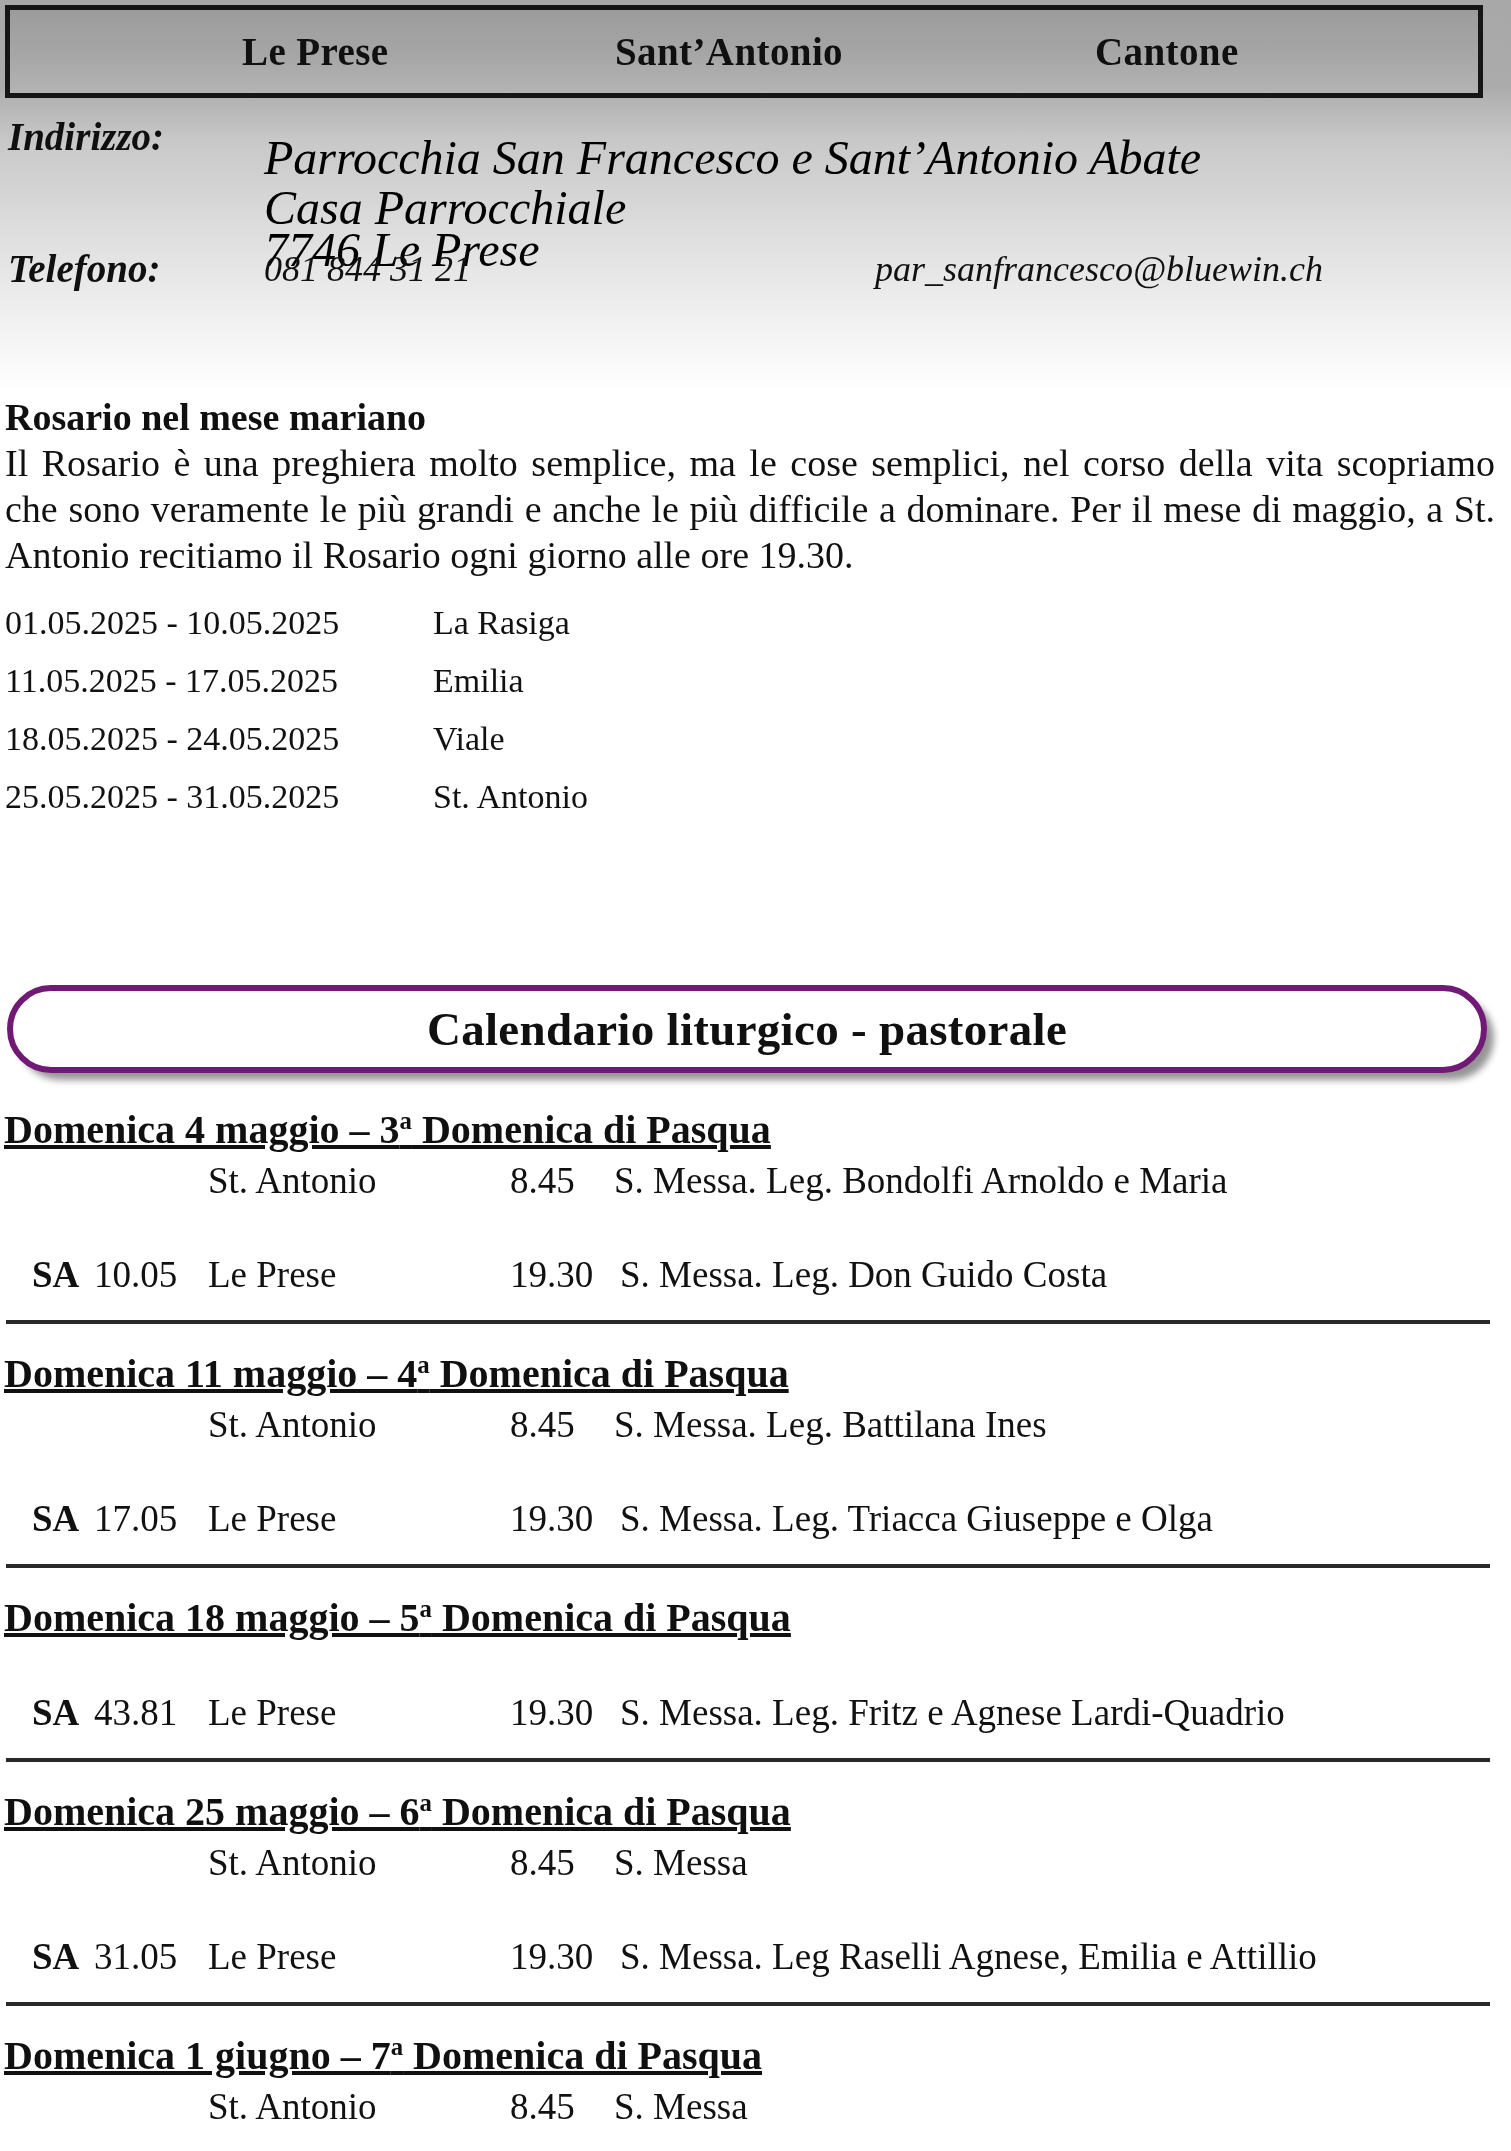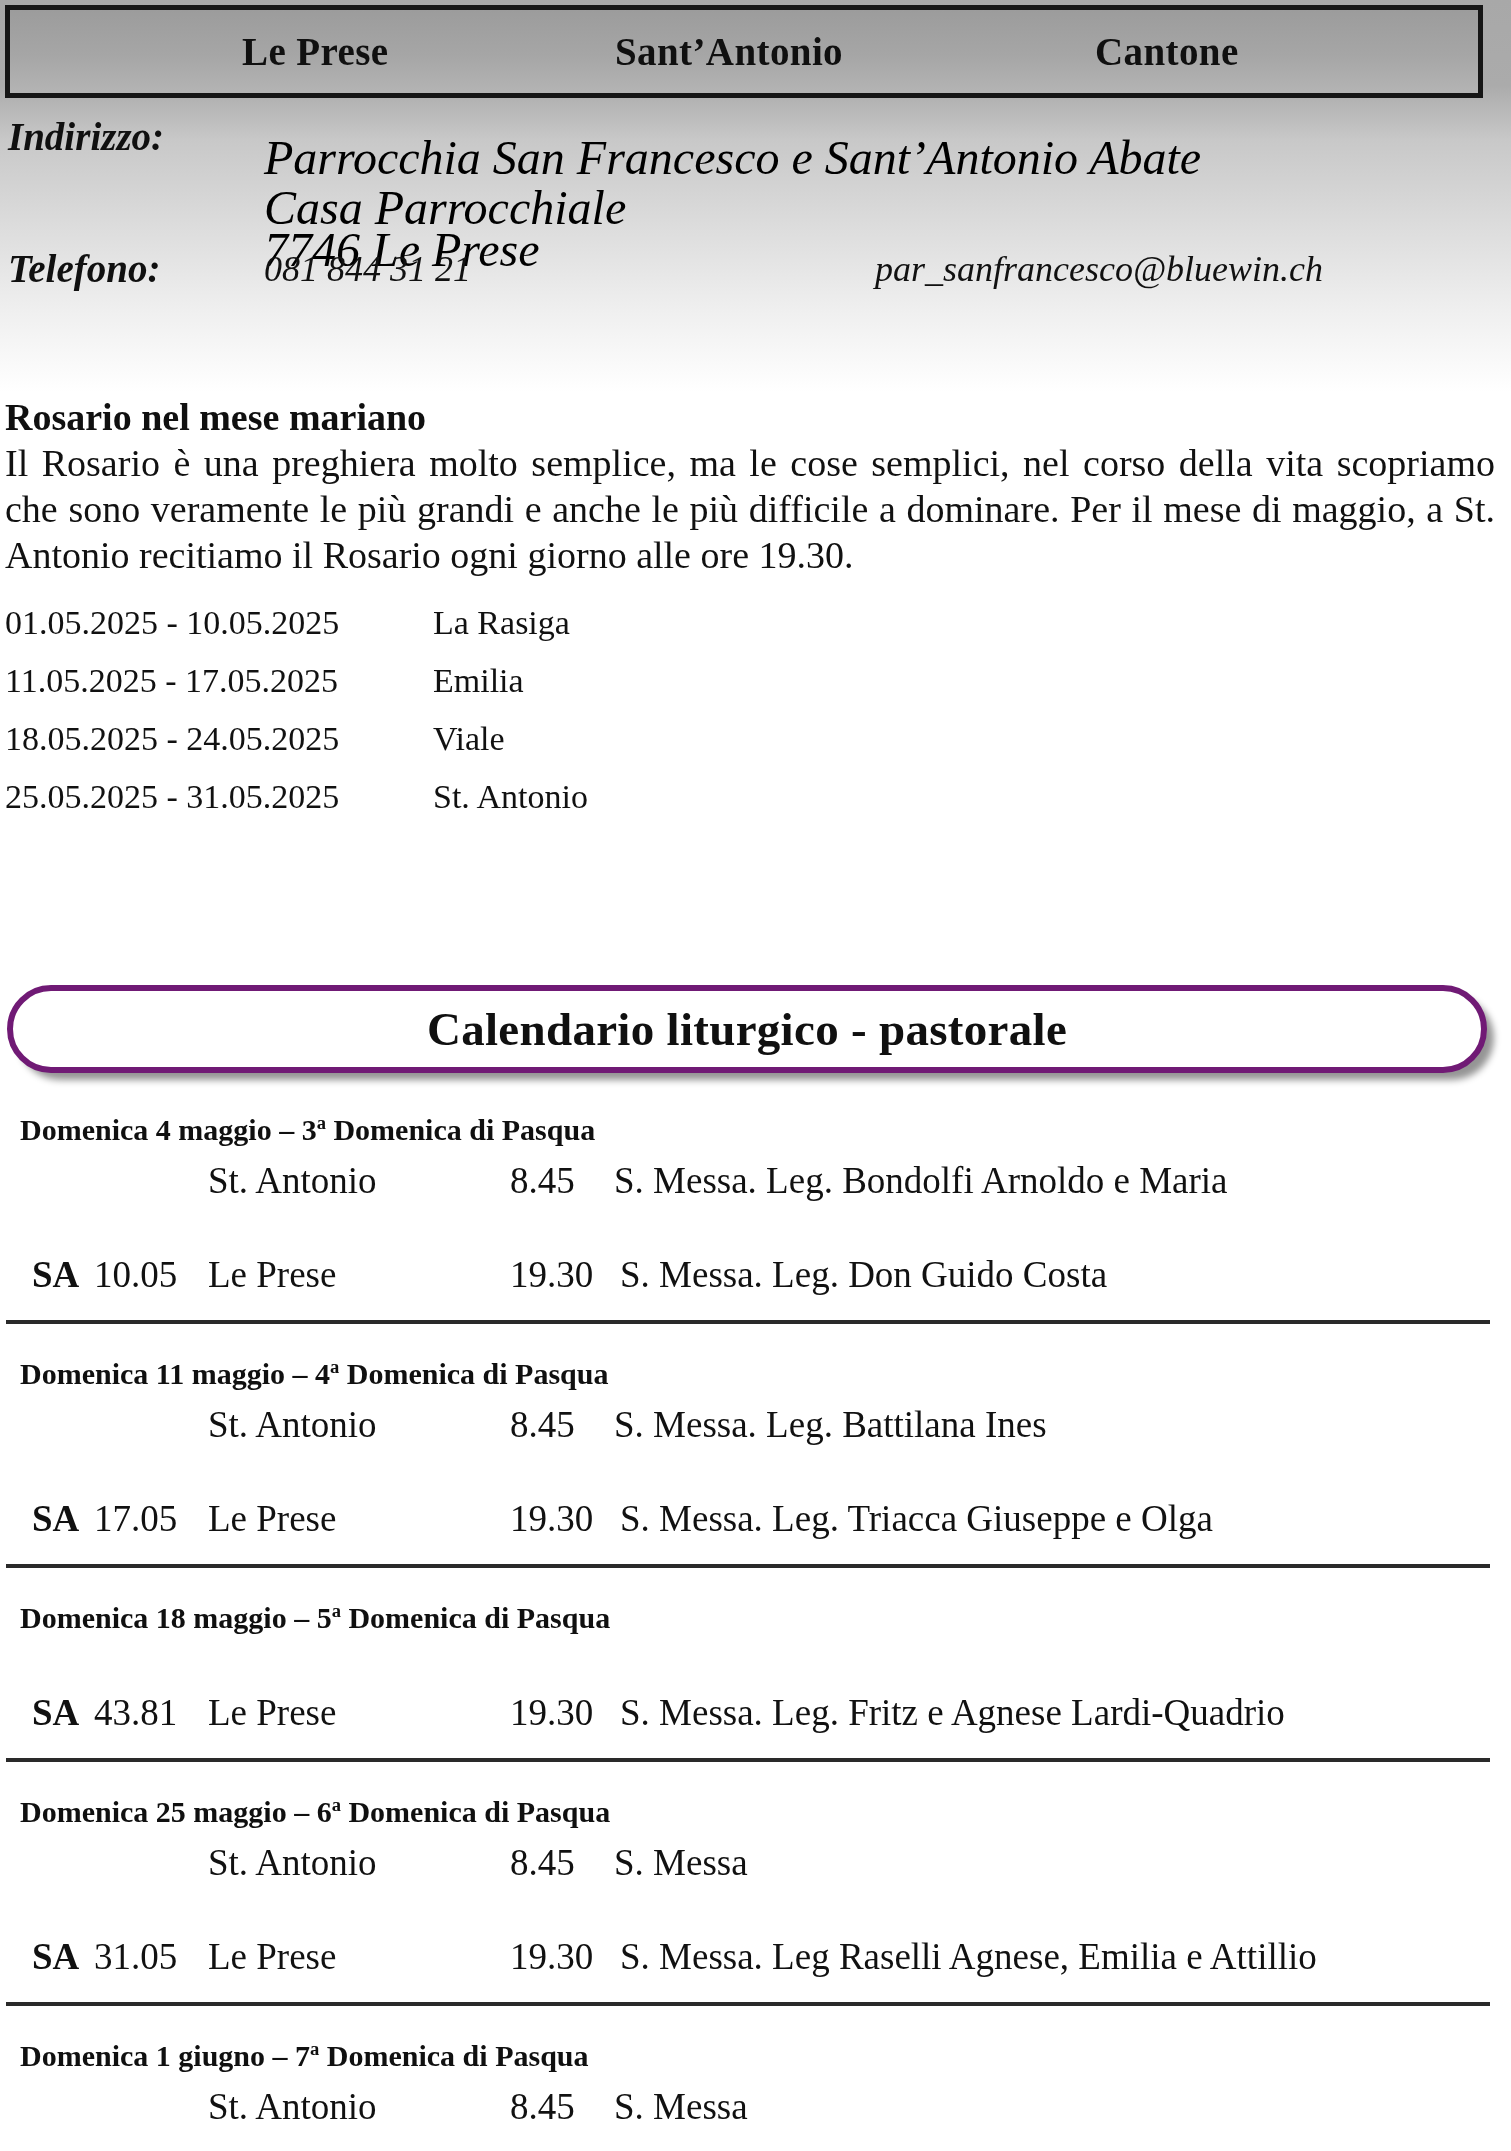--- a/index.html
+++ b/index.html
@@ -148,25 +148,26 @@
     white-space: nowrap;
   }
 
   
   .calendar { position: absolute; left: 0; top: 1104px; width: 1511px; }
 
   .cal-block { position: relative; }
 
   .cal-heading {
     font-weight: bold;
-    font-size: 30px;
+    font-size: 40px;
     line-height: 52px;
     color: #101010;
-    padding-left: 20px;
-    white-space: nowrap;
+    padding-left: 4px;
+    white-space: nowrap;
+    text-decoration: underline;
   }
   .cal-heading sup {
     font-size: 0.62em;
     vertical-align: super;
     line-height: 0;
   }
 
   .cal-row {
     font-size: 37px;
     line-height: 50px;

